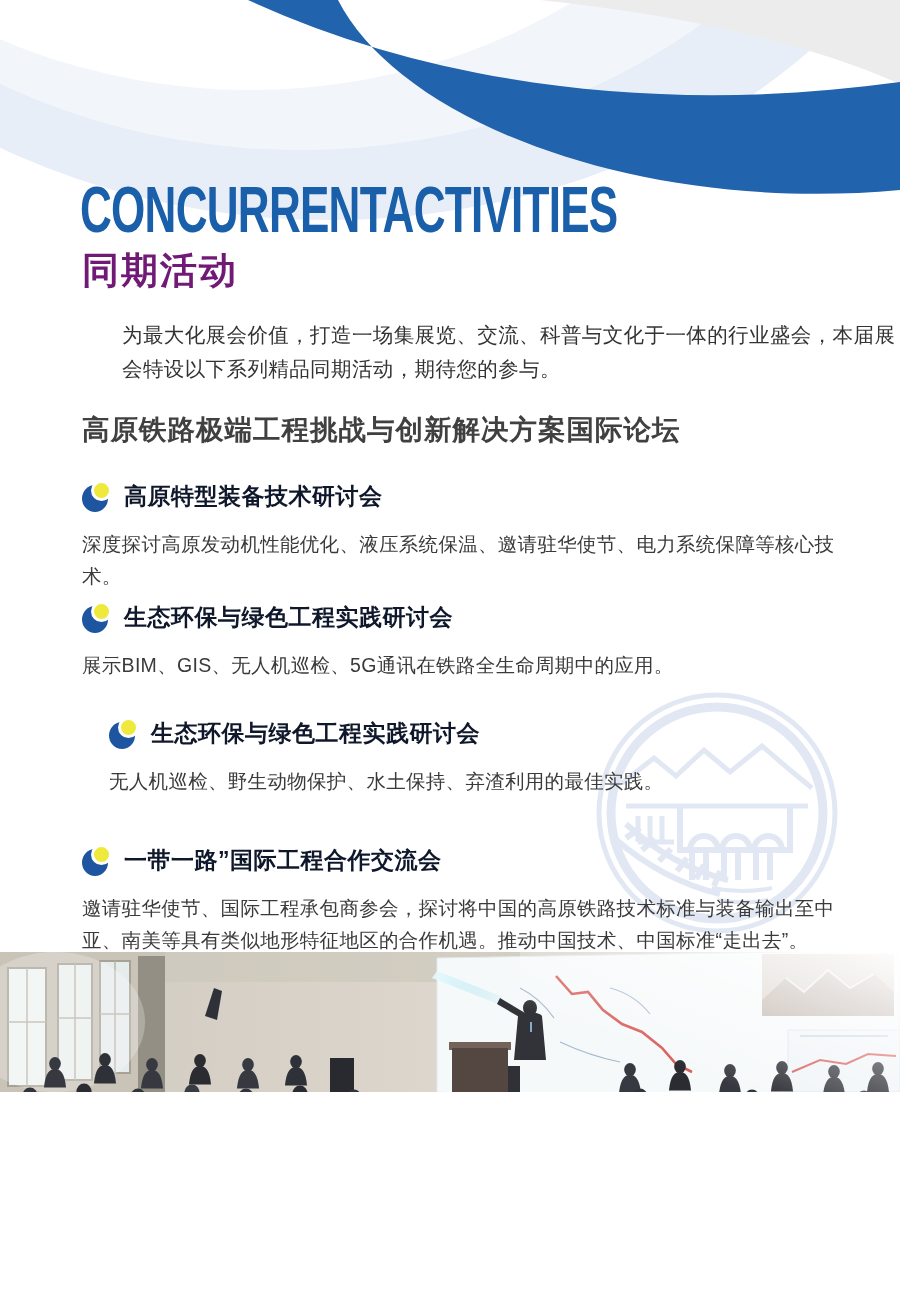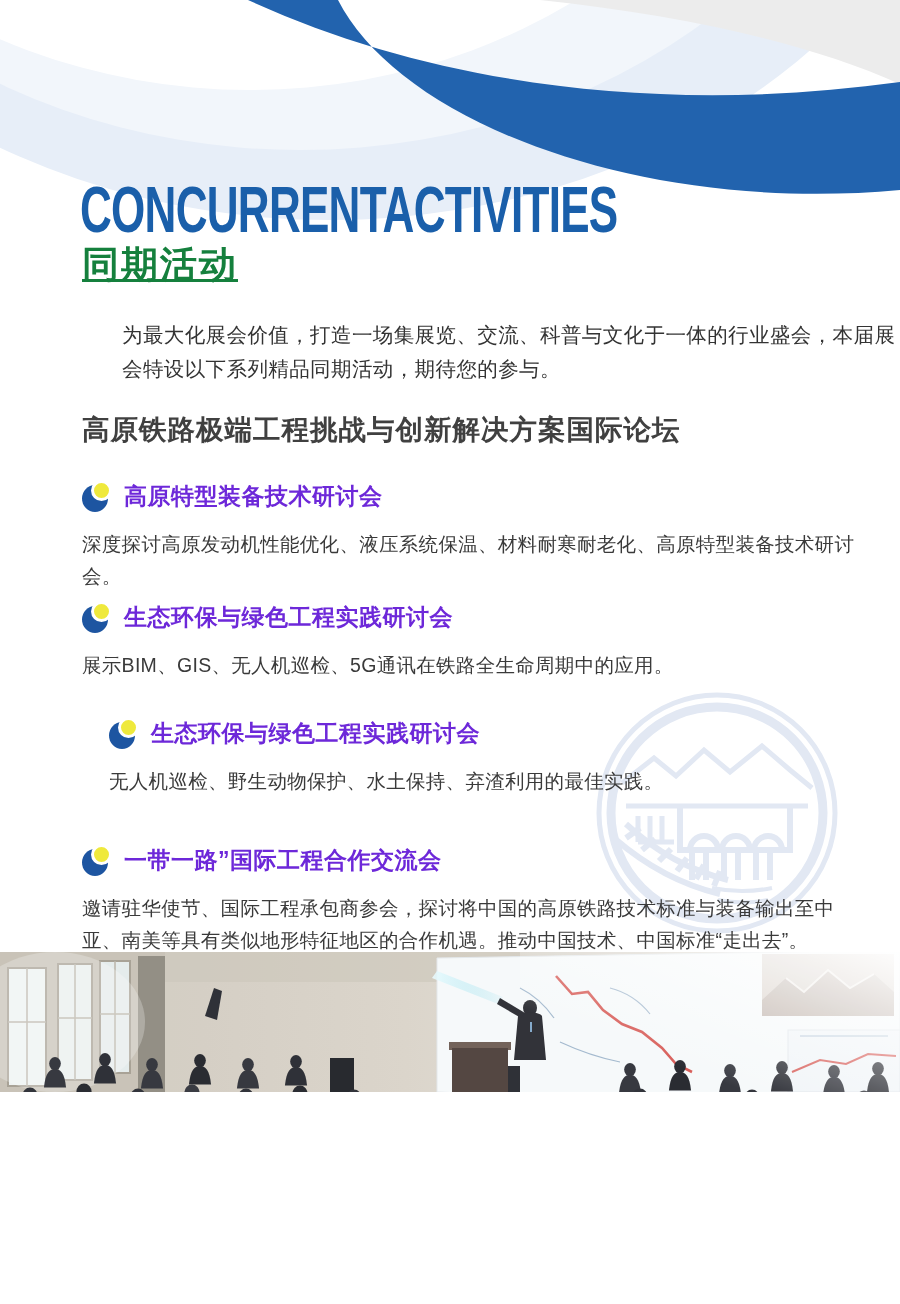--- a/index.html
+++ b/index.html
@@ -9,22 +9,22 @@
   }
   svg{display:block;}
   .layer{position:absolute;left:0;top:0;}
   
   .title-en{
     position:absolute;left:80px;top:172px;white-space:nowrap;
     font-size:58px;font-weight:bold;letter-spacing:-1px;color:#1a5faa;
     transform:scale(.76,1.12);transform-origin:left top;
   }
   .title-zh{
-    position:absolute;left:82px;top:240px;
-    font-size:37px;font-weight:bold;color:#15803d;letter-spacing:2px;text-decoration:underline;
+    position:absolute;left:82px;top:246px;
+    font-size:37px;font-weight:bold;color:#701a75;letter-spacing:2px;
   }
   .intro{
     position:absolute;left:82px;top:318px;width:775px;
     font-size:20.5px;line-height:34px;color:#333;letter-spacing:.4px;margin-left:40px;
   }
   .forum-title{
     position:absolute;left:82px;top:412px;
     font-size:27.5px;font-weight:bold;color:#404040;letter-spacing:1px;
   }
   .activity{position:absolute;left:82px;width:790px;}
@@ -34,21 +34,21 @@
     position:relative;width:30px;height:30px;flex:0 0 30px;
   }
   .dot .blue{
     position:absolute;left:0;top:3px;width:26px;height:27px;border-radius:50%;
     background:#1d55a1;
   }
   .dot .yellow{
     position:absolute;right:0;top:-2px;width:15px;height:15px;border-radius:50%;
     background:#efe93c;border:3px solid #fff;
   }
-  .act-title{font-size:23px;font-weight:bold;color:#6d28d9;letter-spacing:.5px;}
+  .act-title{font-size:23px;font-weight:bold;color:#0f172a;letter-spacing:.5px;}
   .act-desc{
     margin:16px 0 0 0;font-size:19.5px;line-height:32px;color:#3a3a3a;letter-spacing:.3px;
   }
 </style>
 </head>
 <body>
 
 <div id="poster">
 
   <svg class="layer" width="900" height="300" viewBox="0 0 900 300" aria-hidden="true">
@@ -90,21 +90,21 @@
   <div class="forum-title">高原铁路极端工程挑战与创新解决方案国际论坛</div>
 
   <div class="activity act-0">
     <div class="act-head">
       <span class="dot">
           <span class="blue"></span>
           <span class="yellow"></span>
         </span>
       <span class="act-title">高原特型装备技术研讨会</span>
     </div>
-    <p class="act-desc">深度探讨高原发动机性能优化、液压系统保温、材料耐寒耐老化、高原特型装备技术研讨会。</p>
+    <p class="act-desc">深度探讨高原发动机性能优化、液压系统保温、邀请驻华使节、电力系统保障等核心技术。</p>
   </div>
 
   <div class="activity act-1">
     <div class="act-head">
       <span class="dot">
           <span class="blue"></span>
           <span class="yellow"></span>
         </span>
       <span class="act-title">生态环保与绿色工程实践研讨会</span>
     </div>

